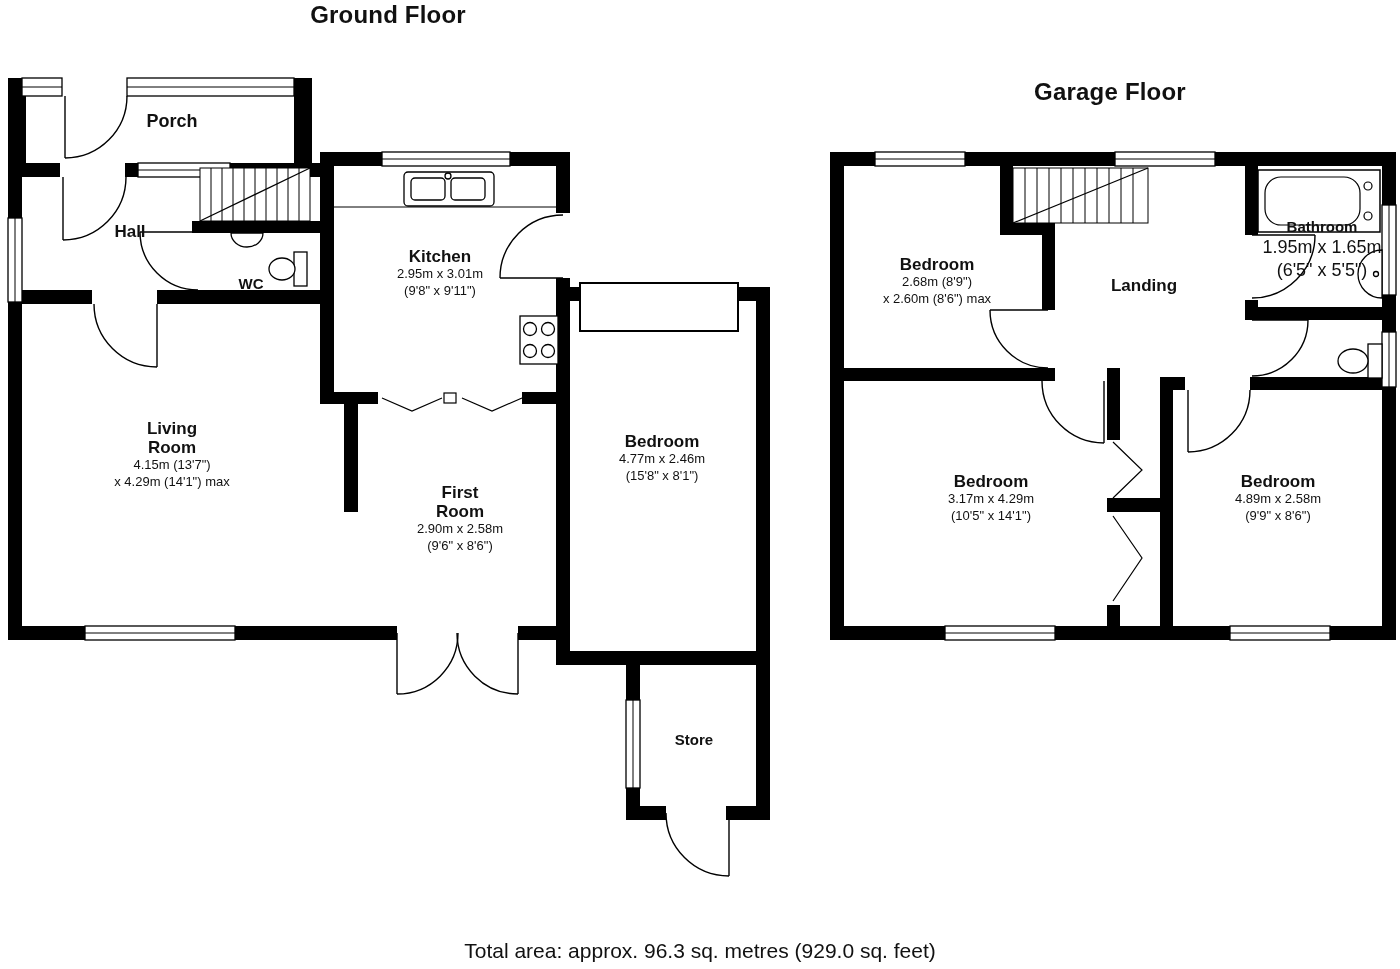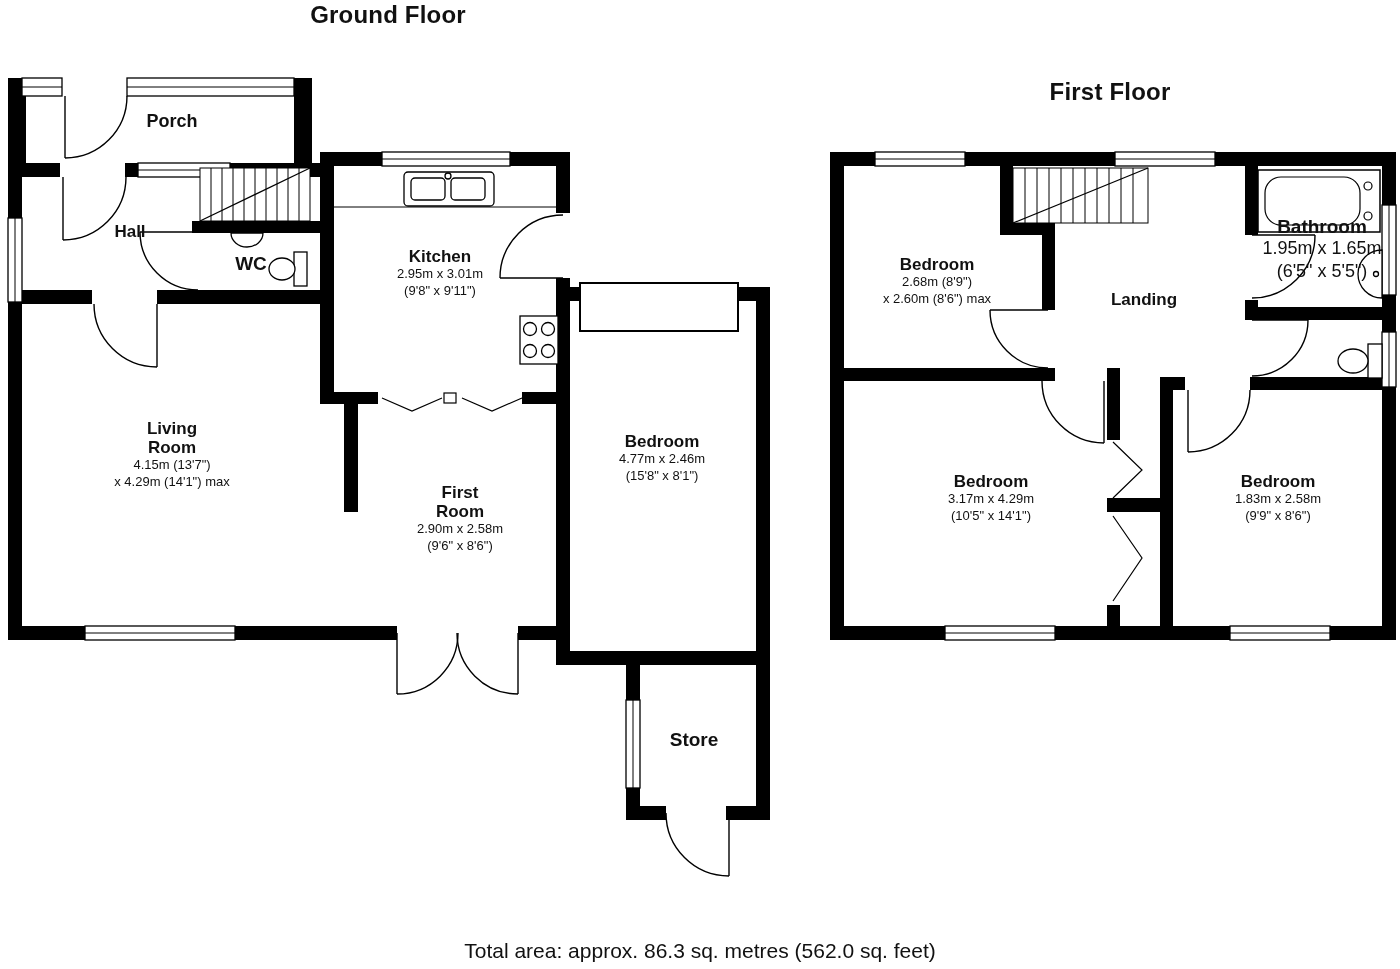--- a/index.html
+++ b/index.html
@@ -4,21 +4,21 @@
 <style>
   * { margin:0; padding:0; box-sizing:border-box; }
   html,body { background:#ffffff; }
   body { font-family:"Liberation Sans", sans-serif; color:#111; }
   #canvas { position:relative; width:1400px; height:969px; background:#fff; overflow:hidden; }
   #plan-svg { position:absolute; left:0; top:0; }
   .lbl, .room { position:absolute; transform:translate(-50%,-50%); text-align:center; color:#111; }
   .title { font-size:24px; font-weight:700; white-space:nowrap; letter-spacing:.2px; }
   .rname { font-size:17px; font-weight:700; line-height:1.12; white-space:pre-line; }
   .rname.lg { font-size:18px; }
-  .rname.sm { font-size:19px; }
+  .rname.sm { font-size:15px; }
   .rdim { font-size:13px; line-height:1.28; white-space:nowrap; }
   .rdim.sm { font-size:18px; }
   .footer { position:absolute; left:700px; top:951px; transform:translate(-50%,-50%);
             font-size:21px; white-space:nowrap; color:#111; }
 </style>
 </head>
 <body>
 
 <div id="canvas">
 
@@ -267,31 +267,31 @@
     </g>
 
     <g fill="#fff" stroke="#000" stroke-width="1.3">
       <rect x="1368" y="344" width="14" height="34"></rect>
       <ellipse cx="1353" cy="361" rx="15" ry="12"></ellipse>
     </g>
   </g>
 </svg>
 
 <div class="lbl title" style="left:388px; top:15px">Ground Floor</div>
-<div class="lbl title" style="left:1110px; top:92px">First Floor</div>
+<div class="lbl title" style="left:1110px; top:92px">Garage Floor</div>
 
 <div class="room" style="left:172px; top:121px">
   <div class="rname lg">Porch</div>
 </div>
 
 <div class="room" style="left:130px; top:232px">
   <div class="rname">Hall</div>
 </div>
 
-<div class="room" style="left:251px; top:264px">
+<div class="room" style="left:251px; top:284px">
   <div class="rname sm">WC</div>
 </div>
 
 <div class="room" style="left:440px; top:273px">
   <div class="rname">Kitchen</div>
   <div class="rdim">2.95m x 3.01m</div>
   <div class="rdim">(9'8" x 9'11")</div>
 </div>
 
 <div class="room" style="left:172px; top:455px">
@@ -317,37 +317,37 @@
 <div class="room" style="left:694px; top:740px">
   <div class="rname sm">Store</div>
 </div>
 
 <div class="room" style="left:937px; top:281px">
   <div class="rname">Bedroom</div>
   <div class="rdim">2.68m (8'9")</div>
   <div class="rdim">x 2.60m (8'6") max</div>
 </div>
 
-<div class="room" style="left:1144px; top:300px">
+<div class="room" style="left:1144px; top:286px">
   <div class="rname">Landing</div>
 </div>
 
 <div class="room" style="left:1322px; top:250px">
   <div class="rname sm">Bathroom</div>
   <div class="rdim sm">1.95m x 1.65m</div>
   <div class="rdim sm">(6'5" x 5'5")</div>
 </div>
 
 <div class="room" style="left:991px; top:498px">
   <div class="rname">Bedroom</div>
   <div class="rdim">3.17m x 4.29m</div>
   <div class="rdim">(10'5" x 14'1")</div>
 </div>
 
 <div class="room" style="left:1278px; top:498px">
   <div class="rname">Bedroom</div>
-  <div class="rdim">1.83m x 2.58m</div>
+  <div class="rdim">4.89m x 2.58m</div>
   <div class="rdim">(9'9" x 8'6")</div>
 </div>
 
-<div class="footer">Total area: approx. 86.3 sq. metres (562.0 sq. feet)</div>
+<div class="footer">Total area: approx. 96.3 sq. metres (929.0 sq. feet)</div>
 
 </div>
 
 </body></html>

